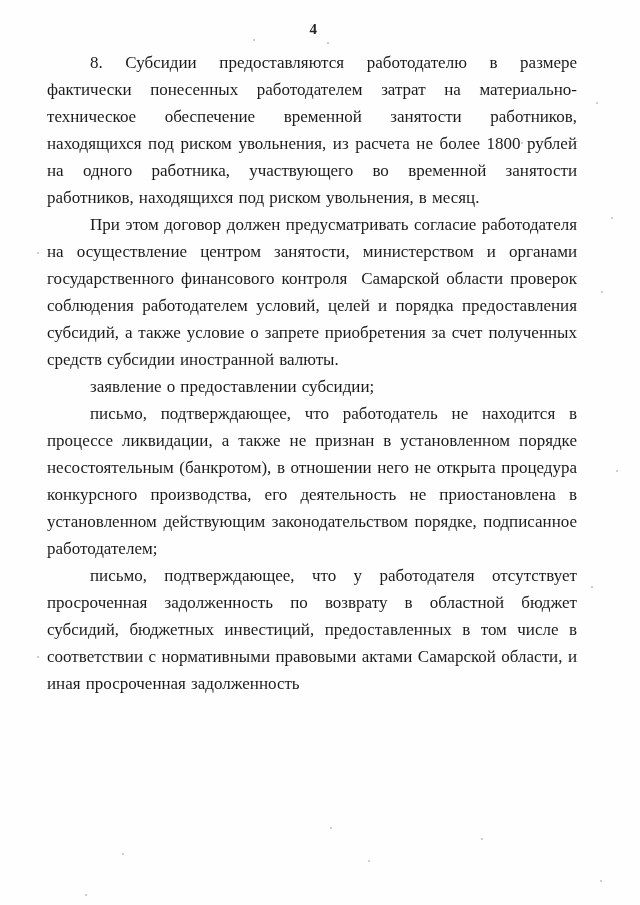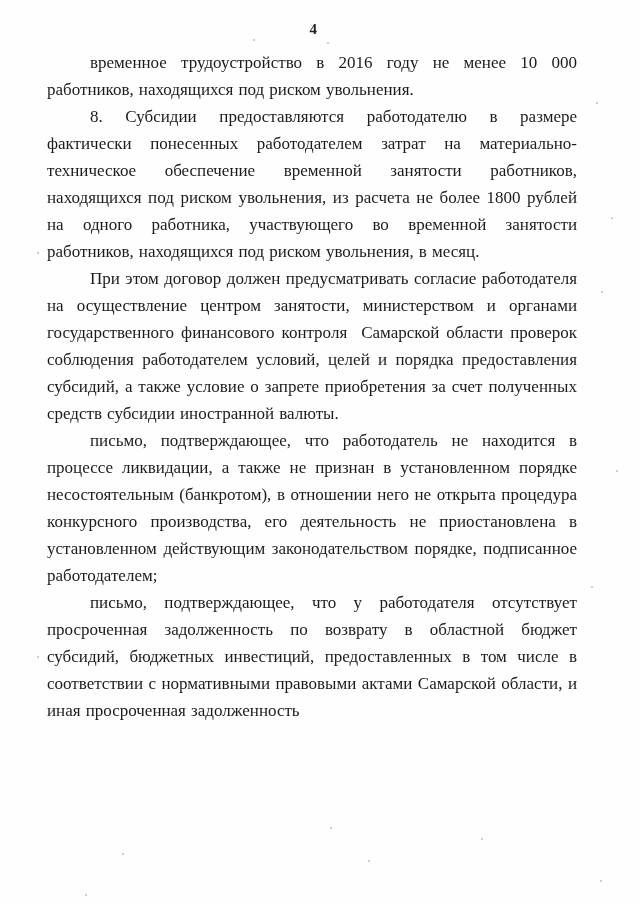--- a/index.html
+++ b/index.html
@@ -55,23 +55,23 @@
   }
 </style>
 </head>
 <body>
 
 <div class="page">
 
   <div class="page-number">4</div>
 
   <div class="body-text">
-    <p>временное трудоустройство в 2016 году не менее 10&nbsp;000 работников, находящихся под риском увольнения.</p>
     <p>8. Субсидии предоставляются работодателю в размере фактически понесенных работодателем затрат на материально-техническое обеспечение временной занятости работников, находящихся под риском увольнения, из расчета не более 1800 рублей на одного работника, участвующего во временной занятости работников, находящихся под риском увольнения, в месяц.</p>
     <p>При этом договор должен предусматривать согласие работодателя на осуществление центром занятости, министерством и органами государственного финансового контроля &nbsp;Самарской области проверок соблюдения работодателем условий, целей и порядка предоставления субсидий, а также условие о запрете приобретения за счет полученных средств субсидии иностранной валюты.</p>
+    <p>заявление о предоставлении субсидии;</p>
     <p>письмо, подтверждающее, что работодатель не находится в процессе ликвидации, а также не признан в установленном порядке несостоятельным (банкротом), в отношении него не открыта процедура конкурсного производства, его деятельность не приостановлена в установленном действующим законодательством порядке, подписанное работодателем;</p>
     <p>письмо, подтверждающее, что у работодателя отсутствует просроченная задолженность по возврату в областной бюджет субсидий, бюджетных инвестиций, предоставленных в том числе в соответствии с нормативными правовыми актами Самарской области, и иная просроченная задолженность</p>
   </div>
 
   <i class="speck" style="left:253px;top:39px"></i>
   <i class="speck" style="left:327px;top:42px"></i>
   <i class="speck" style="left:561px;top:64px"></i>
   <i class="speck" style="left:596px;top:102px"></i>
   <i class="speck" style="left:521px;top:142px"></i>
   <i class="speck" style="left:611px;top:217px"></i>

